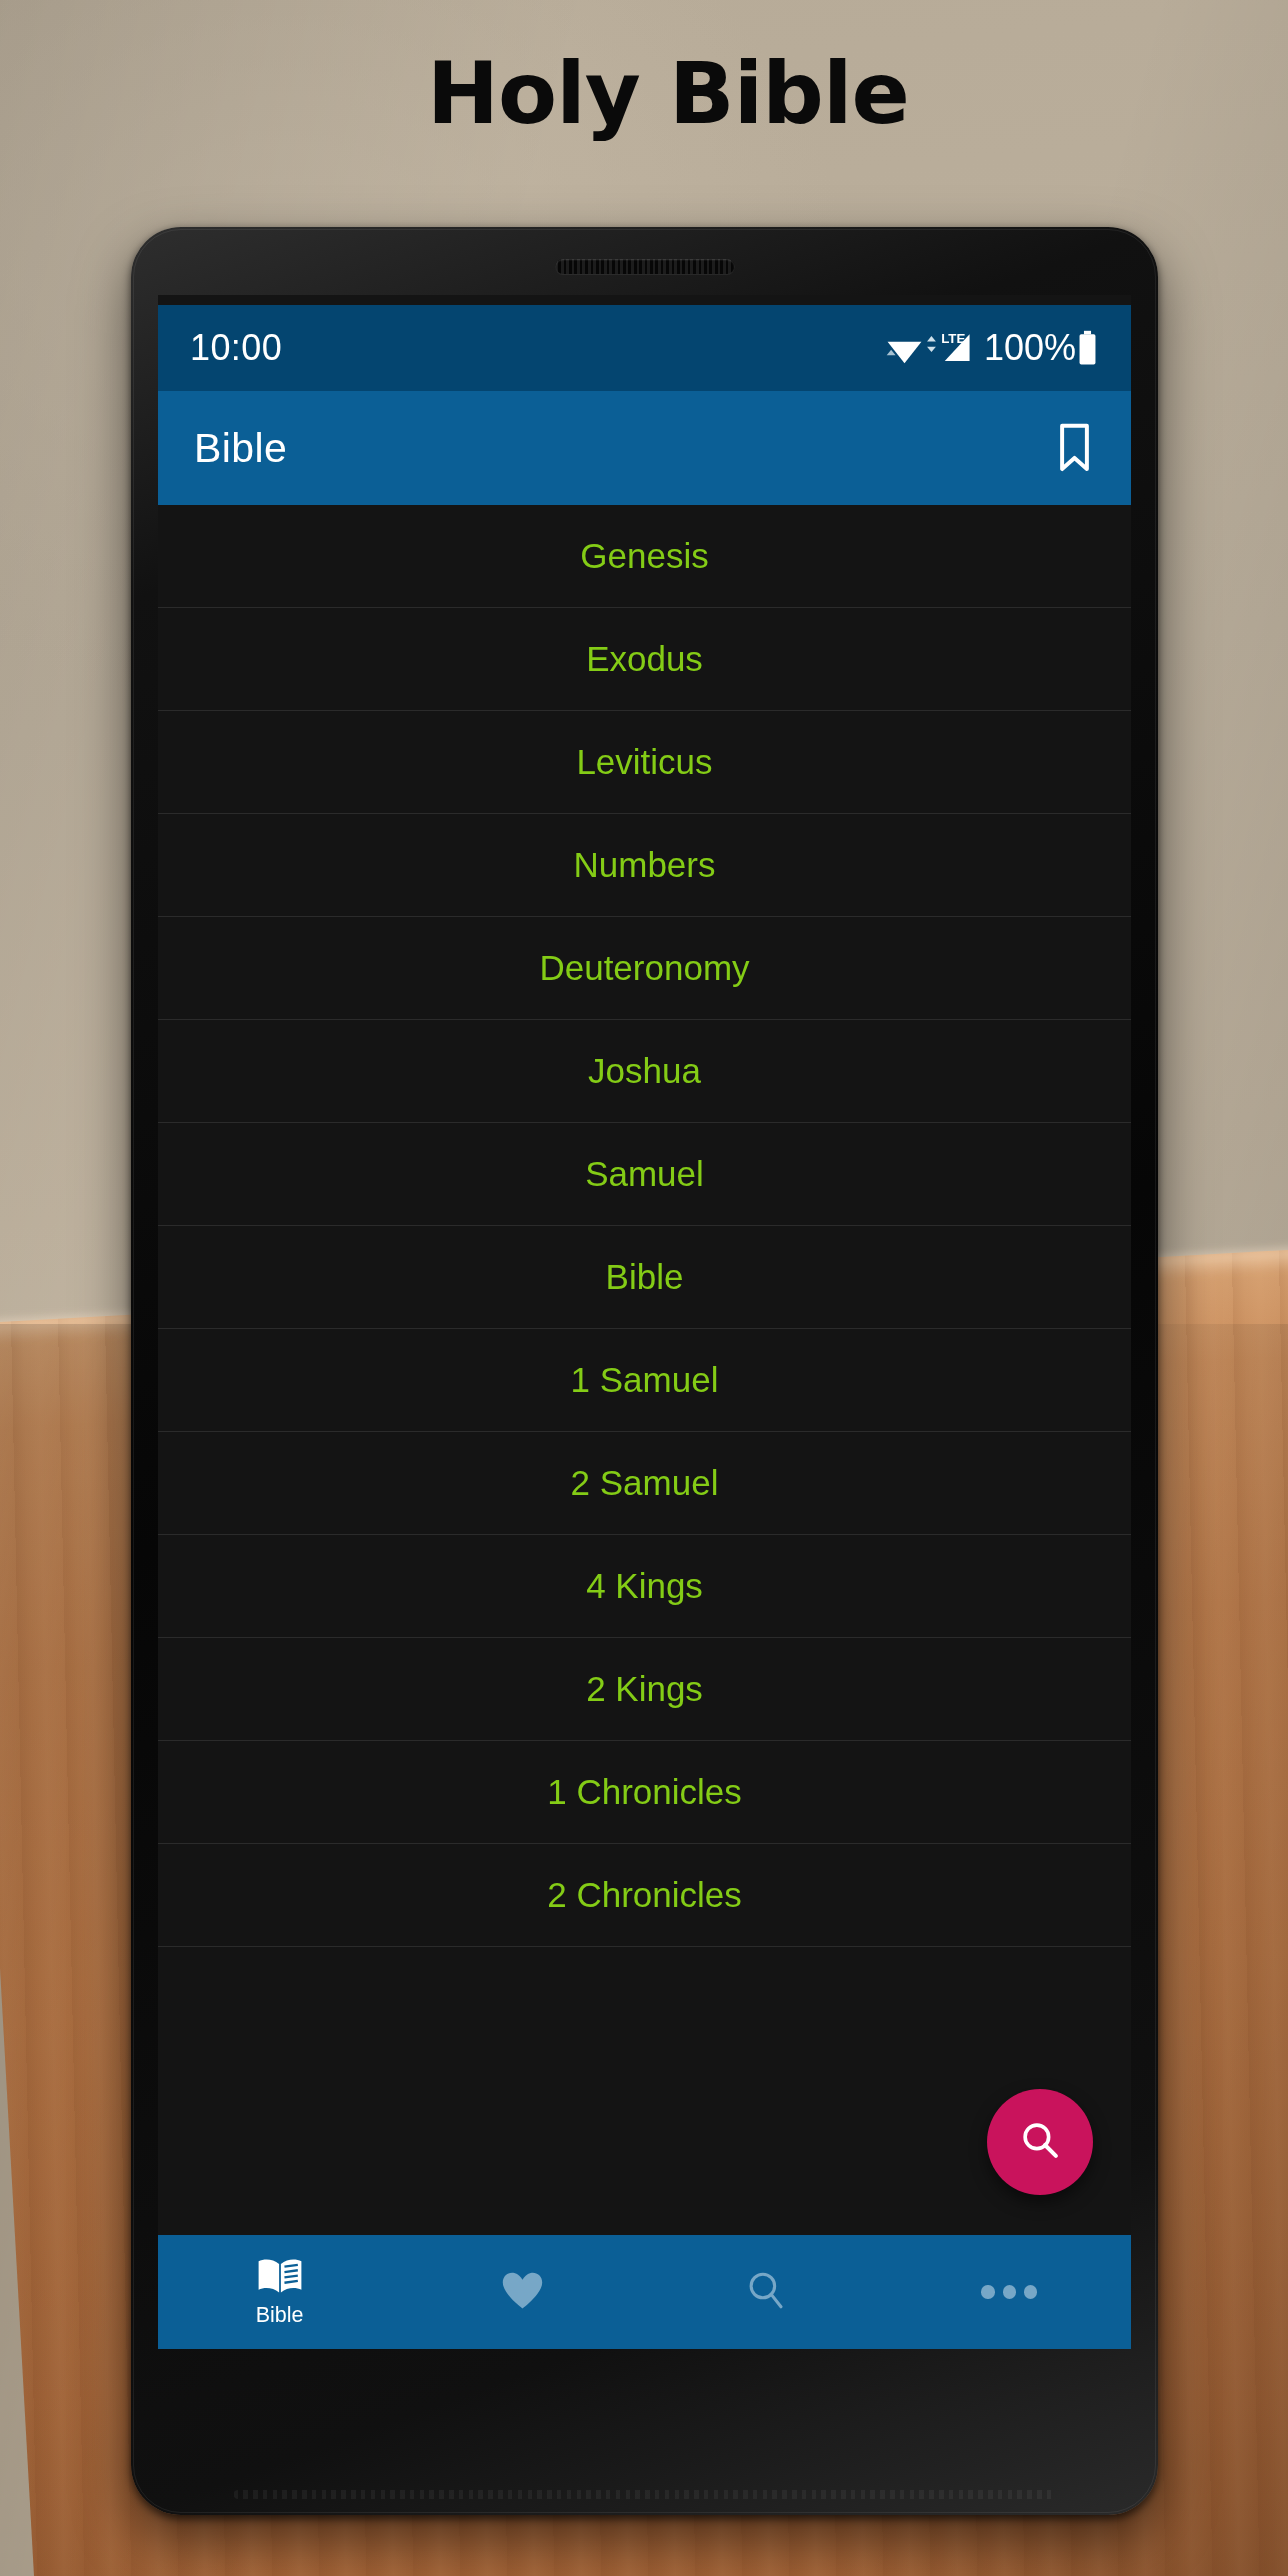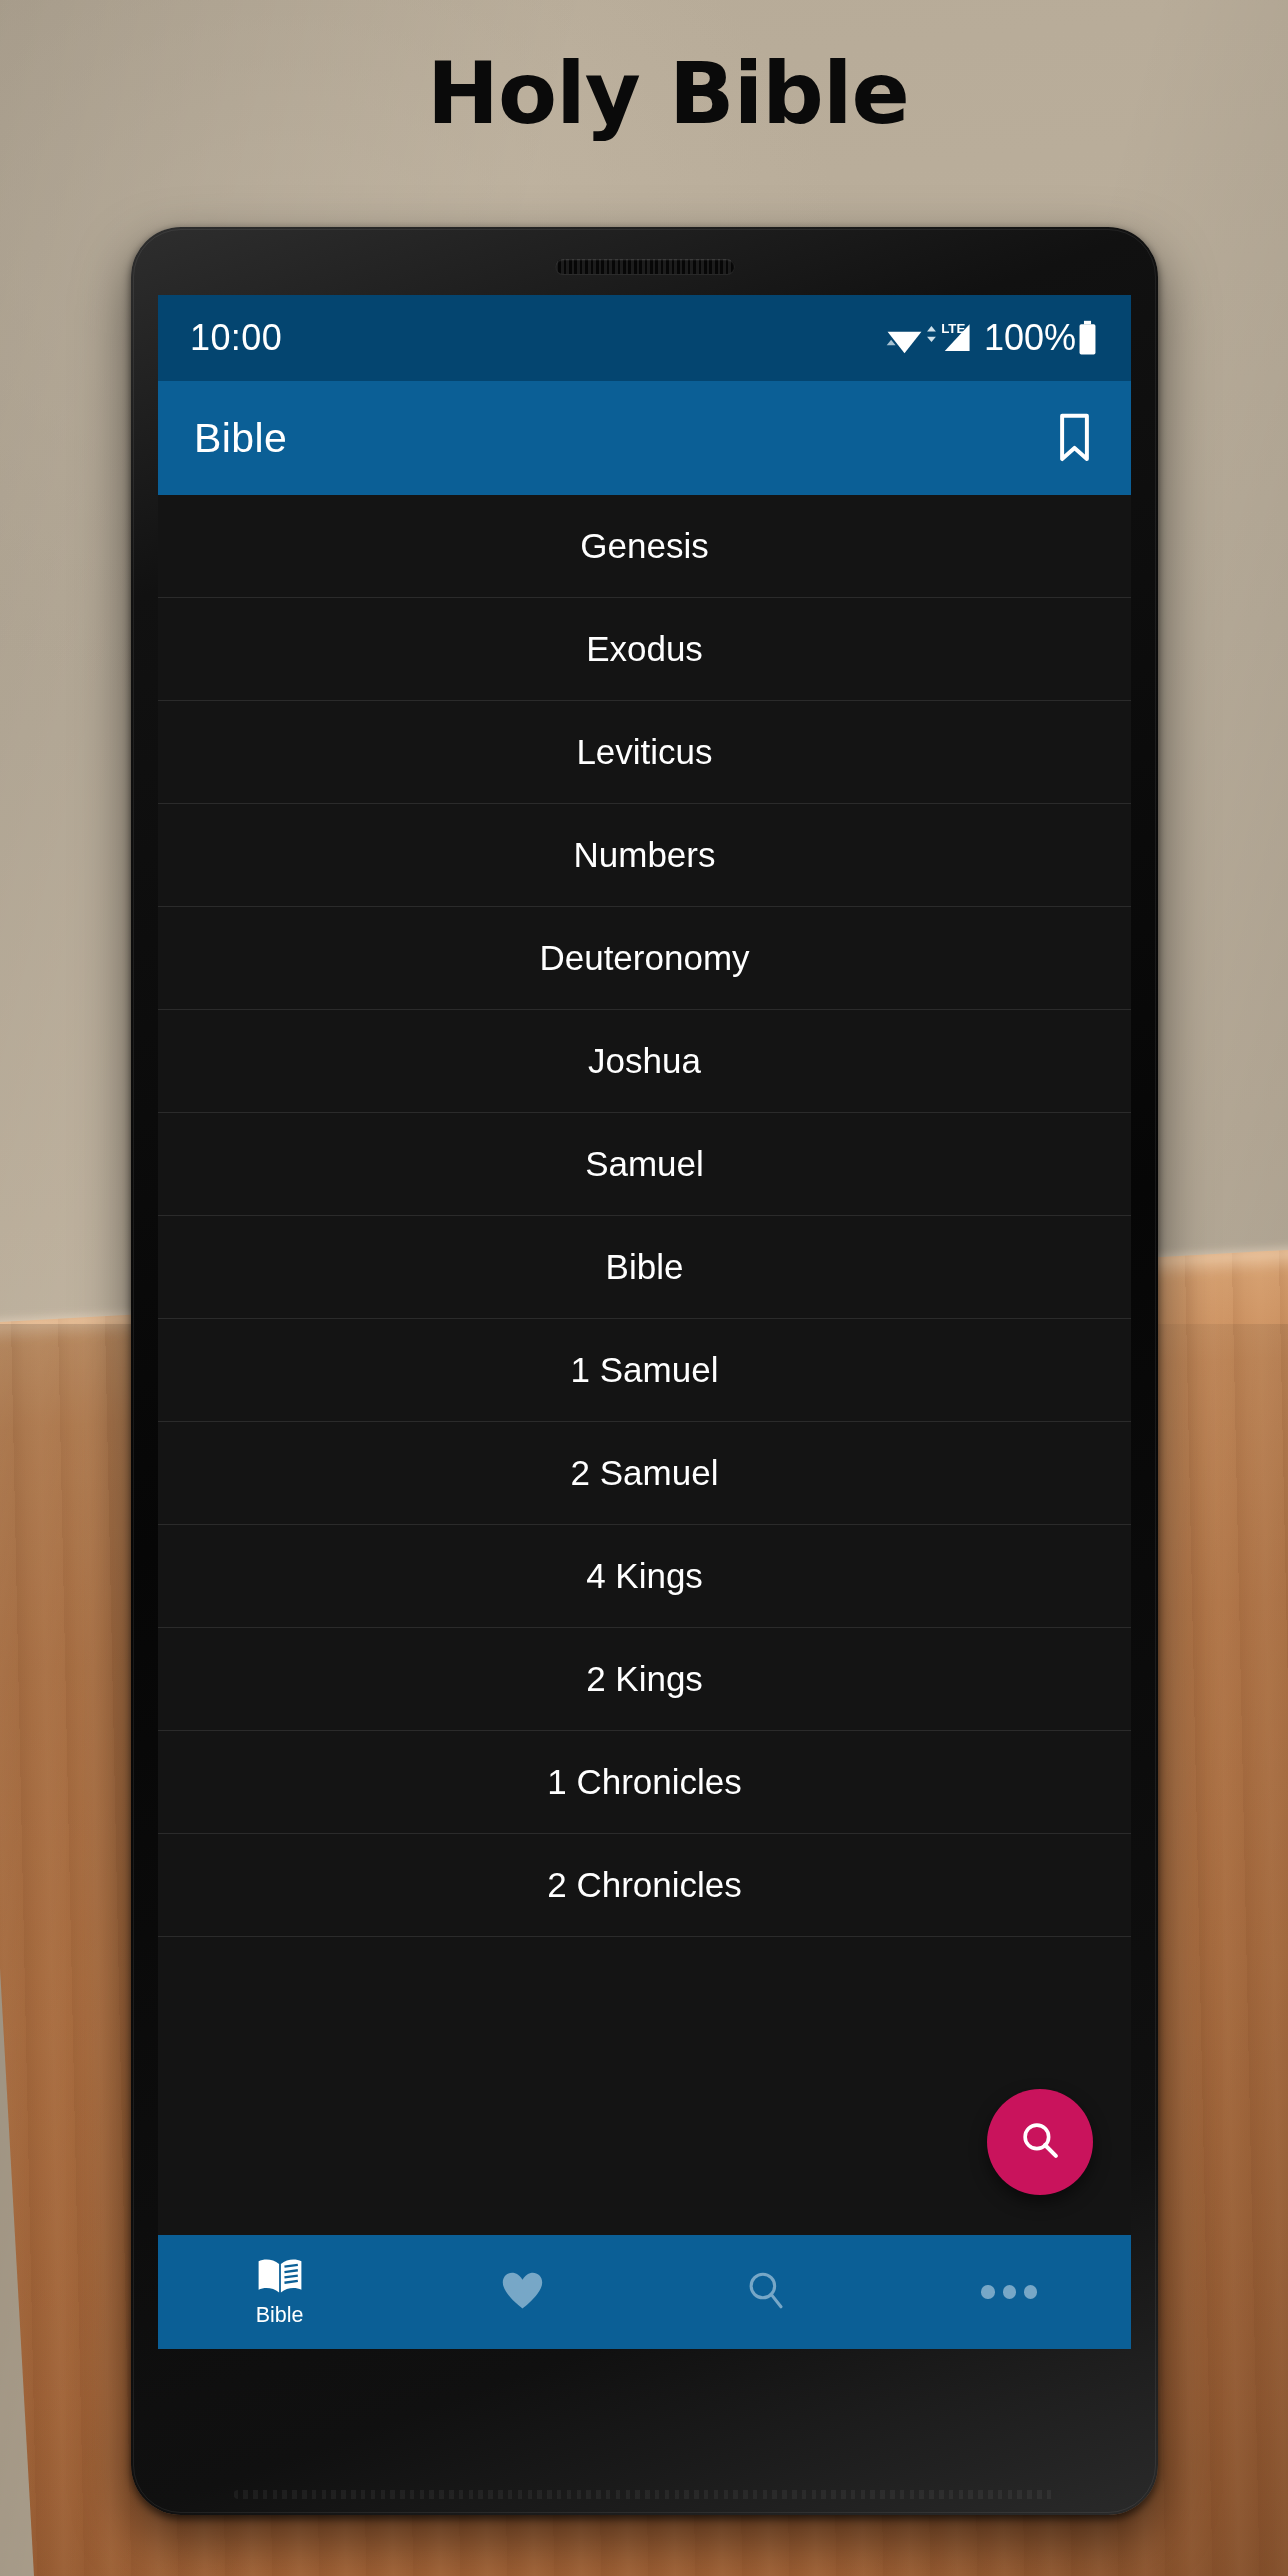--- a/index.html
+++ b/index.html
@@ -100,20 +100,21 @@
     display:flex; flex-direction:column;
   }
 
   
   #status-bar {
     height:86px; flex:0 0 86px;
     background:#044570;
     display:flex; align-items:center;
     padding:0 32px;
     color:#fff;
+    margin-top:10px;
   }
   #status-time { font-size:36px; letter-spacing:0.4px; font-weight:400; }
   #status-icons { margin-left:auto; display:flex; align-items:center; gap:0; }
   .si { display:flex; align-items:center; }
   #battery-pct { font-size:36px; font-weight:400; letter-spacing:0px; }
 
   
   #app-bar {
     height:114px; flex:0 0 114px;
     background:#0b5f96;
@@ -123,21 +124,21 @@
   }
   #app-bar-title { font-size:41px; font-weight:300; letter-spacing:0.4px; }
   #bookmark-btn { margin-left:auto; display:flex; align-items:center; cursor:pointer; }
 
   
   #book-list { flex:1 1 auto; overflow:hidden; background:#141414; }
   .book-row {
     height:103px;
     display:flex; align-items:center; justify-content:center;
     border-bottom:1.8px solid #2b2b2b;
-    color:#ffffff;
+    color:#84cc16;
     font-size:35px; font-weight:400;
     background:#141414;
     cursor:pointer;
   }
 
   
   #fab {
     position:absolute; right:38px; bottom:154px;
     width:106px; height:106px; border-radius:50%;
     background:#c9135c;

